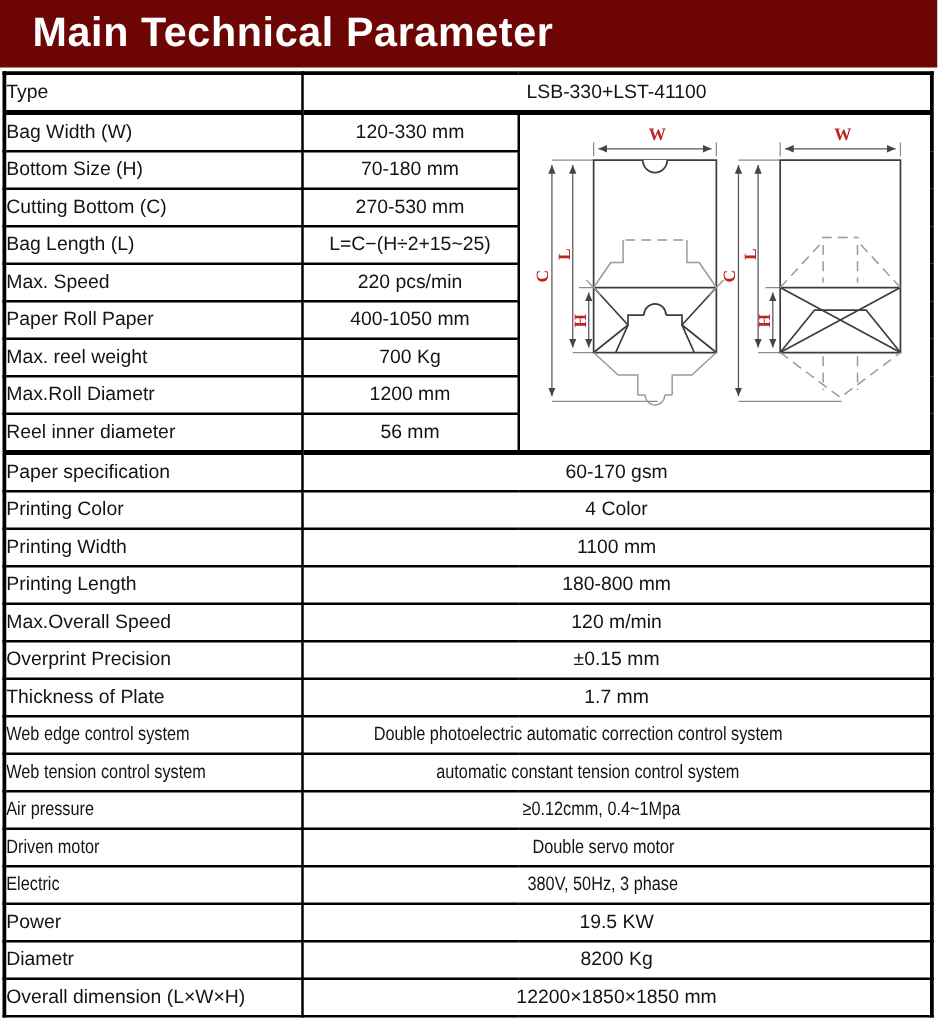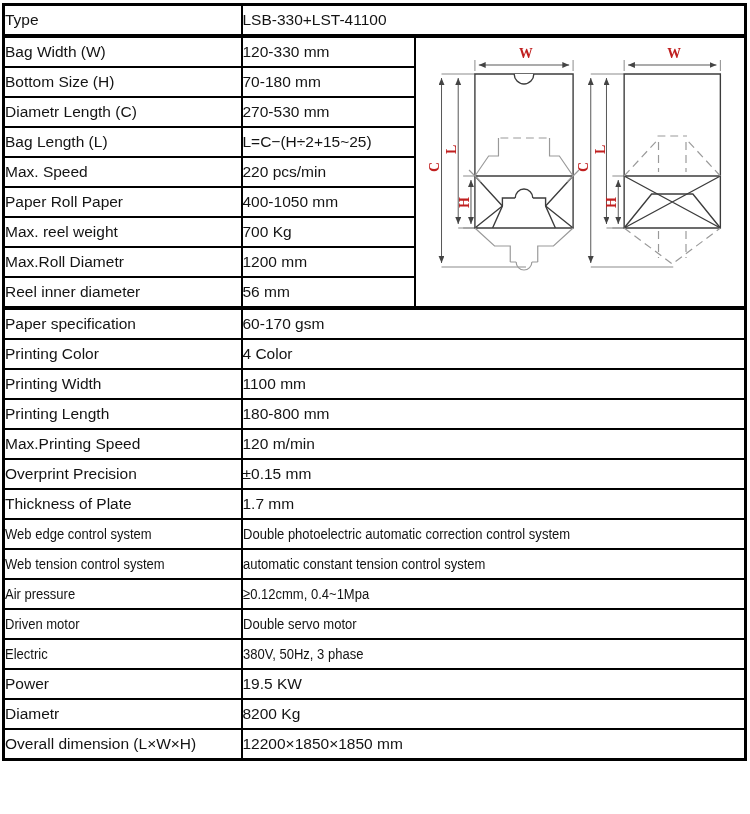--- a/index.html
+++ b/index.html
@@ -27,41 +27,44 @@
     width:745px;margin:3px 0 0 2px;
     border:3px solid var(--border);
   }
   table.spec-table td{
     border:2px solid var(--border);
     height:28px;vertical-align:middle;
     font-size:15.5px;color:#141414;
     padding:0;white-space:nowrap;overflow:hidden;
   }
   td.label-cell{padding-left:11px;}
-  td.value-cell{padding-left:13px;}
+  td.value-cell{padding-left:13px;text-align:center;}
   td.diagram-cell{padding:0;overflow:hidden;background:#fff;}
   tr.thick-top td{border-top:4px solid var(--border);}
   tr.narrow td span{display:inline-block;transform:scaleX(.84);transform-origin:0 50%;}
   .diagram-cell svg{display:block;}
   .dim{stroke:#555;stroke-width:1;fill:none;}
   .ext{stroke:#8a8a8a;stroke-width:1;fill:none;}
   .solid{stroke:var(--line-dark);stroke-width:1.4;fill:none;}
   .ghost{stroke:var(--line-ghost);stroke-width:1.2;fill:none;}
   .ghostd{stroke:var(--line-ghost);stroke-width:1.2;fill:none;stroke-dasharray:8 5;}
   .dimlabel{
     fill:var(--accent-red);
     font-family:"Liberation Serif", serif;
     font-size:14px;font-weight:bold;
   }
 </style>
 </head>
 <body>
 
 <div class="page">
 
+  <header class="title-bar">
+    <h1>Main Technical Parameter</h1>
+  </header>
 
   <table class="spec-table">
     <colgroup>
       <col style="width:238px">
       <col style="width:173px">
       <col>
     </colgroup>
     <tbody>
         <tr>
           <td class="label-cell"><span>Type</span></td>
@@ -133,21 +136,21 @@
       <text class="dimlabel" x="195" y="171" transform="rotate(-90 199 166)">H</text>
     </g>
   </svg>
 </td>
         </tr>
         <tr>
           <td class="label-cell"><span>Bottom Size (H)</span></td>
           <td class="value-cell"><span>70-180 mm</span></td>
         </tr>
         <tr>
-          <td class="label-cell"><span>Diametr Length (C)</span></td>
+          <td class="label-cell"><span>Cutting Bottom (C)</span></td>
           <td class="value-cell"><span>270-530 mm</span></td>
         </tr>
         <tr>
           <td class="label-cell"><span>Bag Length (L)</span></td>
           <td class="value-cell"><span>L=C−(H÷2+15~25)</span></td>
         </tr>
         <tr>
           <td class="label-cell"><span>Max. Speed</span></td>
           <td class="value-cell"><span>220 pcs/min</span></td>
         </tr>
@@ -177,21 +180,21 @@
         </tr>
         <tr>
           <td class="label-cell"><span>Printing Width</span></td>
           <td class="value-cell" colspan="2"><span>1100 mm</span></td>
         </tr>
         <tr>
           <td class="label-cell"><span>Printing Length</span></td>
           <td class="value-cell" colspan="2"><span>180-800 mm</span></td>
         </tr>
         <tr>
-          <td class="label-cell"><span>Max.Printing Speed</span></td>
+          <td class="label-cell"><span>Max.Overall Speed</span></td>
           <td class="value-cell" colspan="2"><span>120 m/min</span></td>
         </tr>
         <tr>
           <td class="label-cell"><span>Overprint Precision</span></td>
           <td class="value-cell" colspan="2"><span>±0.15 mm</span></td>
         </tr>
         <tr>
           <td class="label-cell"><span>Thickness of Plate</span></td>
           <td class="value-cell" colspan="2"><span>1.7 mm</span></td>
         </tr>

